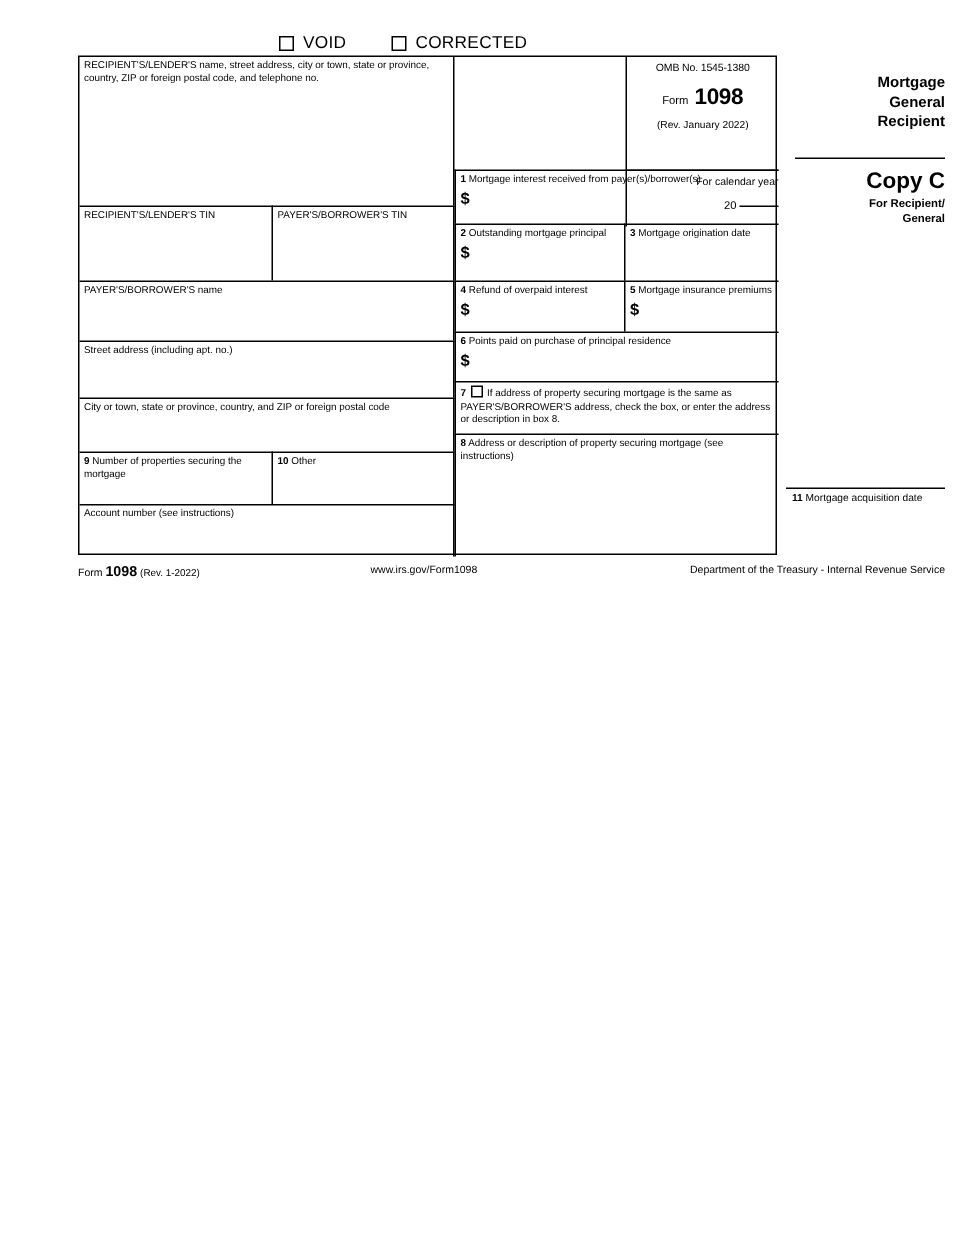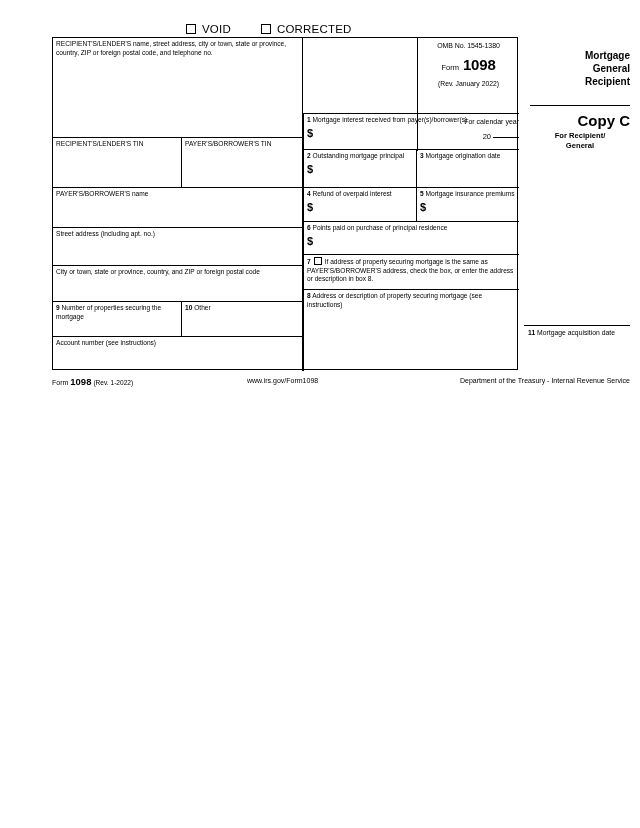--- a/index.html
+++ b/index.html
@@ -143,21 +143,21 @@
     border-top: 1.3px solid #000;
   }
   .copy-c {
     text-align: right;
     font-size: 15px;
     font-weight: bold;
     margin-top: 5px;
     line-height: 1.3;
   }
   .copy-for {
-    text-align: center;
+    text-align: right;
     font-size: 7.6px;
     font-weight: bold;
     line-height: 1.34;
     margin-top: 1px;
   }
   .privacy {
     text-align: right;
     font-size: 7.1px;
     line-height: 1.45;
     margin-top: 33px;

